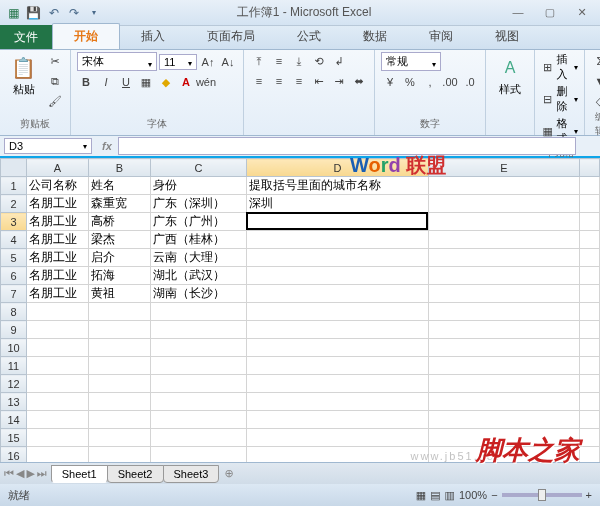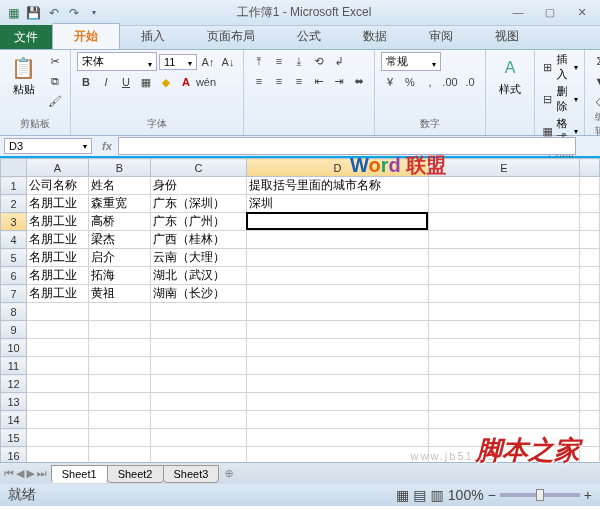--- a/index.html
+++ b/index.html
@@ -39,21 +39,21 @@
 td.cell { border: 1px solid #d4d4d4; height: 18px; padding: 0 2px; font-size: 12px; font-family: SimSun, sans-serif; white-space: nowrap; }
 .col-A, .col-B { width: 62px; }
 .col-C { width: 96px; }
 .col-D { width: 182px; }
 th.active-col, td.active-row { background: linear-gradient(#fde8b8, #f8d890); }
 .selection { position: absolute; border: 2px solid #000; pointer-events: none; }
 .sheet-tabs { height: 22px; background: linear-gradient(#e0e8f0, #d0dce8); display: flex; align-items: center; border-top: 1px solid #a0b8d0; font-size: 11px; }
 .nav-arrows { display: flex; padding: 0 4px; gap: 2px; color: #888; }
 .sheet-tab { padding: 2px 10px; border: 1px solid #999; background: #e8e8e8; border-radius: 0 0 4px 4px; margin-right: -1px; }
 .sheet-tab.active { background: #fff; border-bottom: 1px solid #fff; }
-.statusbar { height: 22px; background: linear-gradient(#dce8f4, #c8d8e8); display: flex; align-items: center; padding: 0 8px; font-size: 14px; color: #444; justify-content: space-between; }
+.statusbar { height: 22px; background: linear-gradient(#dce8f4, #c8d8e8); display: flex; align-items: center; padding: 0 8px; font-size: 11px; color: #444; justify-content: space-between; }
 .zoom { display: flex; align-items: center; gap: 4px; }
 .zoom-slider { width: 80px; height: 4px; background: #aac; position: relative; }
 .zoom-thumb { width: 8px; height: 12px; background: #eee; border: 1px solid #888; position: absolute; left: 36px; top: -4px; }
 .watermark { position: absolute; right: 20px; bottom: 42px; font-size: 26px; font-weight: bold; font-style: italic; color: #c92020; text-shadow: 1px 1px 0 #fff; z-index: 50; pointer-events: none; font-family: "STKaiti","KaiTi",serif; }
 .watermark2 { position: absolute; left: 350px; top: 152px; font-size: 20px; font-weight: bold; z-index: 50; pointer-events: none; }
 .watermark2 .w { color: #1a5fb4; } .watermark2 .o { color: #e66100; } .watermark2 .r { color: #26a269; } .watermark2 .d { color: #9141ac; } .watermark2 .cn { color: #d03030; }
 .wm3 { position: absolute; right: 100px; bottom: 48px; color: rgba(100,100,100,0.4); font-size: 11px; letter-spacing: 2px; z-index: 49; }
 </style>
 </head>
 <body>

